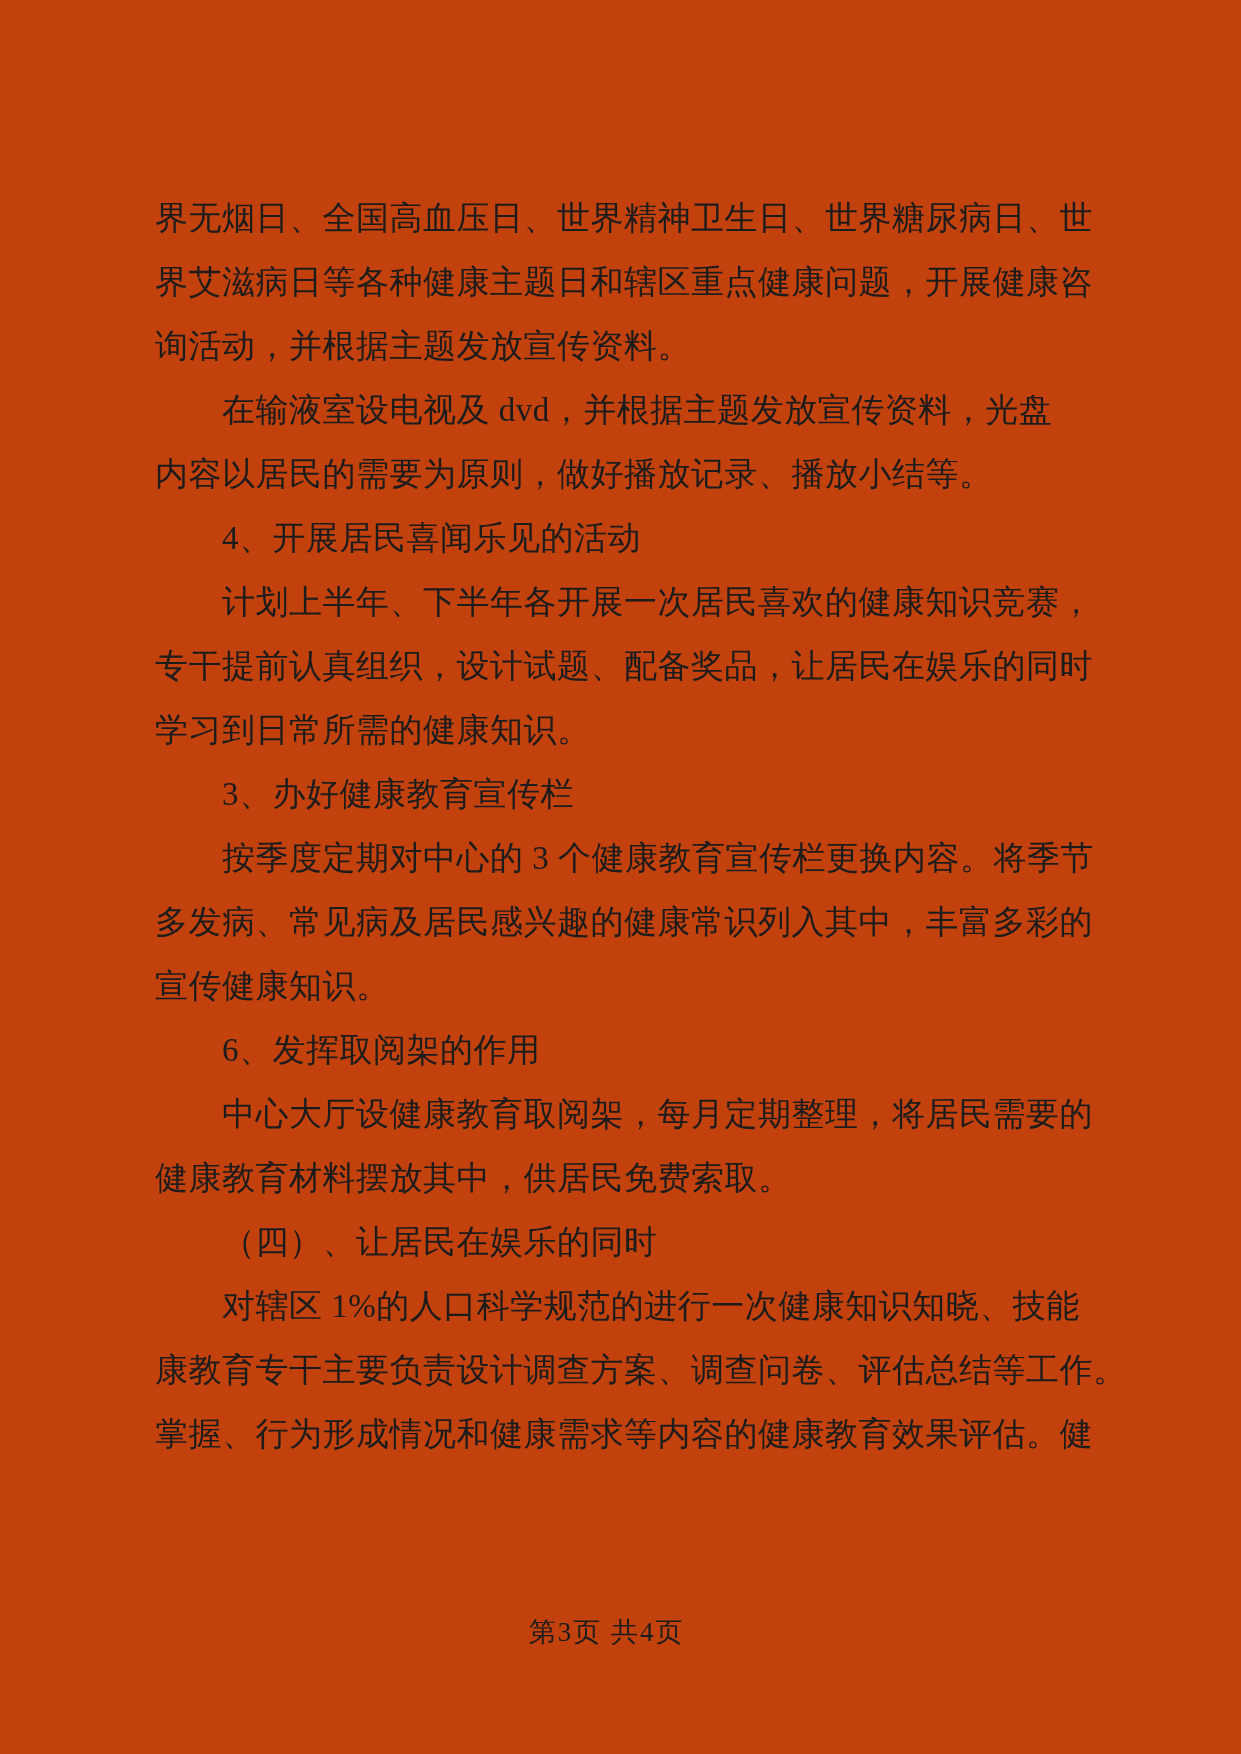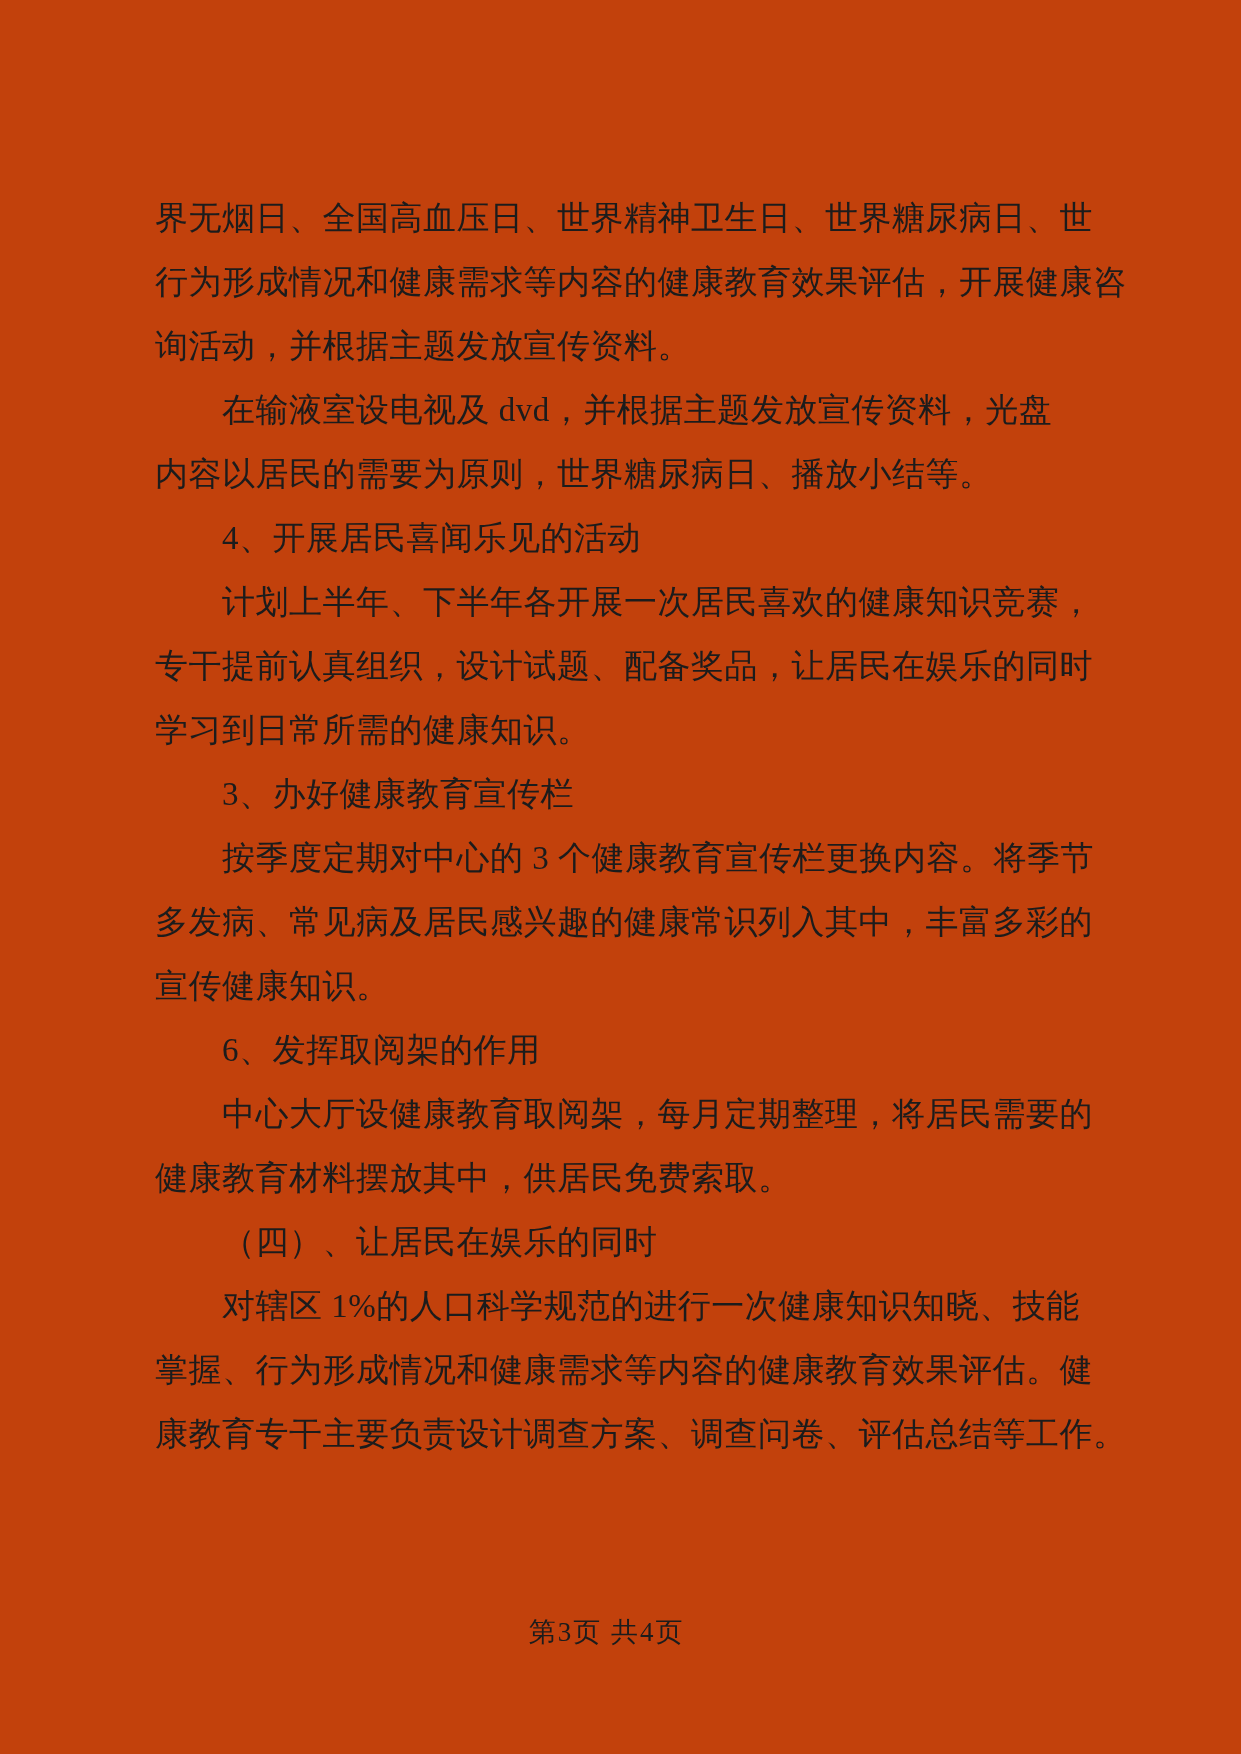--- a/index.html
+++ b/index.html
@@ -46,35 +46,35 @@
     letter-spacing: 2px;
     color: #1c1c1c;
   }
 </style>
 </head>
 <body>
 
 <div class="page">
   <div class="content">
     <div class="line">界无烟日、全国高血压日、世界精神卫生日、世界糖尿病日、世</div>
-    <div class="line">行为形成情况和健康需求等内容的健康教育效果评估，开展健康咨</div>
+    <div class="line">界艾滋病日等各种健康主题日和辖区重点健康问题，开展健康咨</div>
     <div class="line">询活动，并根据主题发放宣传资料。</div>
     <div class="line indent">在输液室设电视及 dvd，并根据主题发放宣传资料，光盘</div>
-    <div class="line">内容以居民的需要为原则，世界糖尿病日、播放小结等。</div>
+    <div class="line">内容以居民的需要为原则，做好播放记录、播放小结等。</div>
     <div class="line indent">4、开展居民喜闻乐见的活动</div>
     <div class="line indent">计划上半年、下半年各开展一次居民喜欢的健康知识竞赛，</div>
     <div class="line">专干提前认真组织，设计试题、配备奖品，让居民在娱乐的同时</div>
     <div class="line">学习到日常所需的健康知识。</div>
     <div class="line indent">3、办好健康教育宣传栏</div>
     <div class="line indent">按季度定期对中心的 3 个健康教育宣传栏更换内容。将季节</div>
     <div class="line">多发病、常见病及居民感兴趣的健康常识列入其中，丰富多彩的</div>
     <div class="line">宣传健康知识。</div>
     <div class="line indent">6、发挥取阅架的作用</div>
     <div class="line indent">中心大厅设健康教育取阅架，每月定期整理，将居民需要的</div>
     <div class="line">健康教育材料摆放其中，供居民免费索取。</div>
     <div class="line indent">（四）、让居民在娱乐的同时</div>
     <div class="line indent">对辖区 1%的人口科学规范的进行一次健康知识知晓、技能</div>
+    <div class="line">康教育专干主要负责设计调查方案、调查问卷、评估总结等工作。</div>
     <div class="line">掌握、行为形成情况和健康需求等内容的健康教育效果评估。健</div>
-    <div class="line">康教育专干主要负责设计调查方案、调查问卷、评估总结等工作。</div>
   </div>
 
   <div class="footer">第3页 共4页</div>
 </div>
 
 </body></html>

